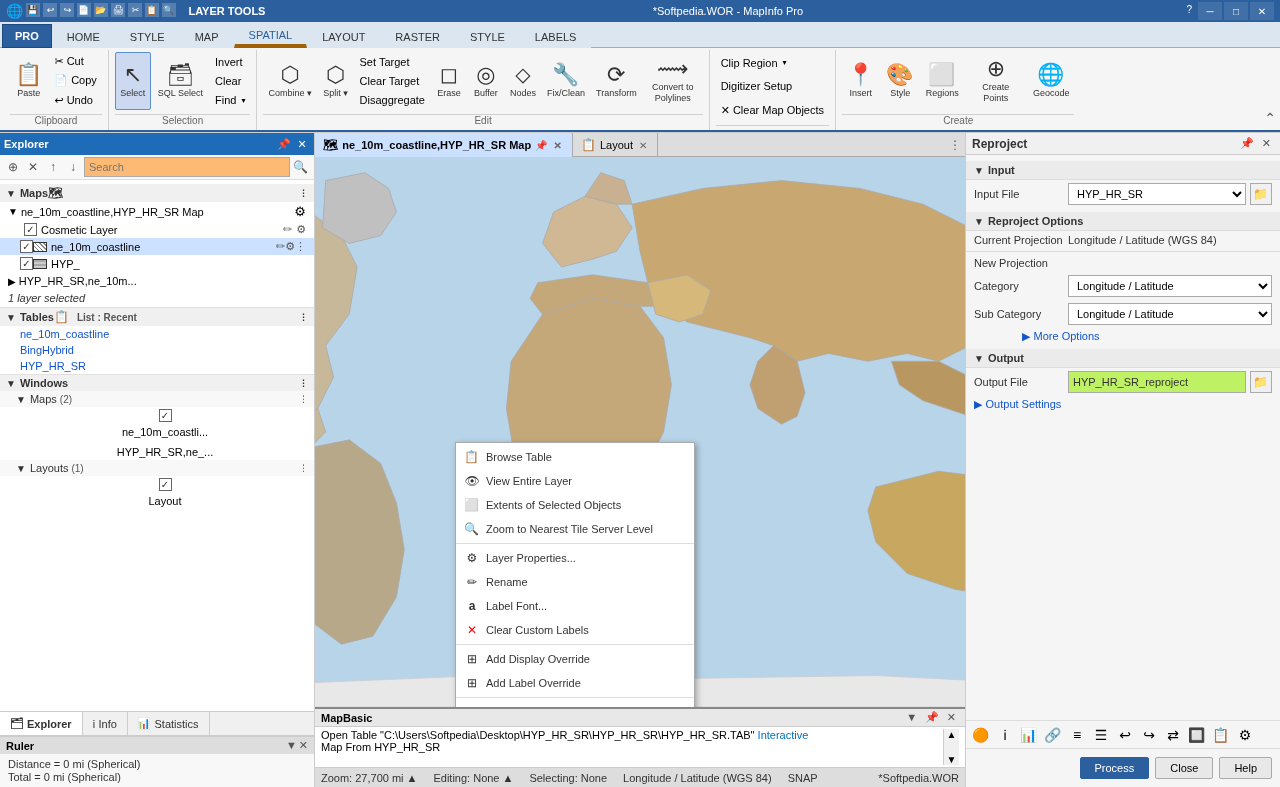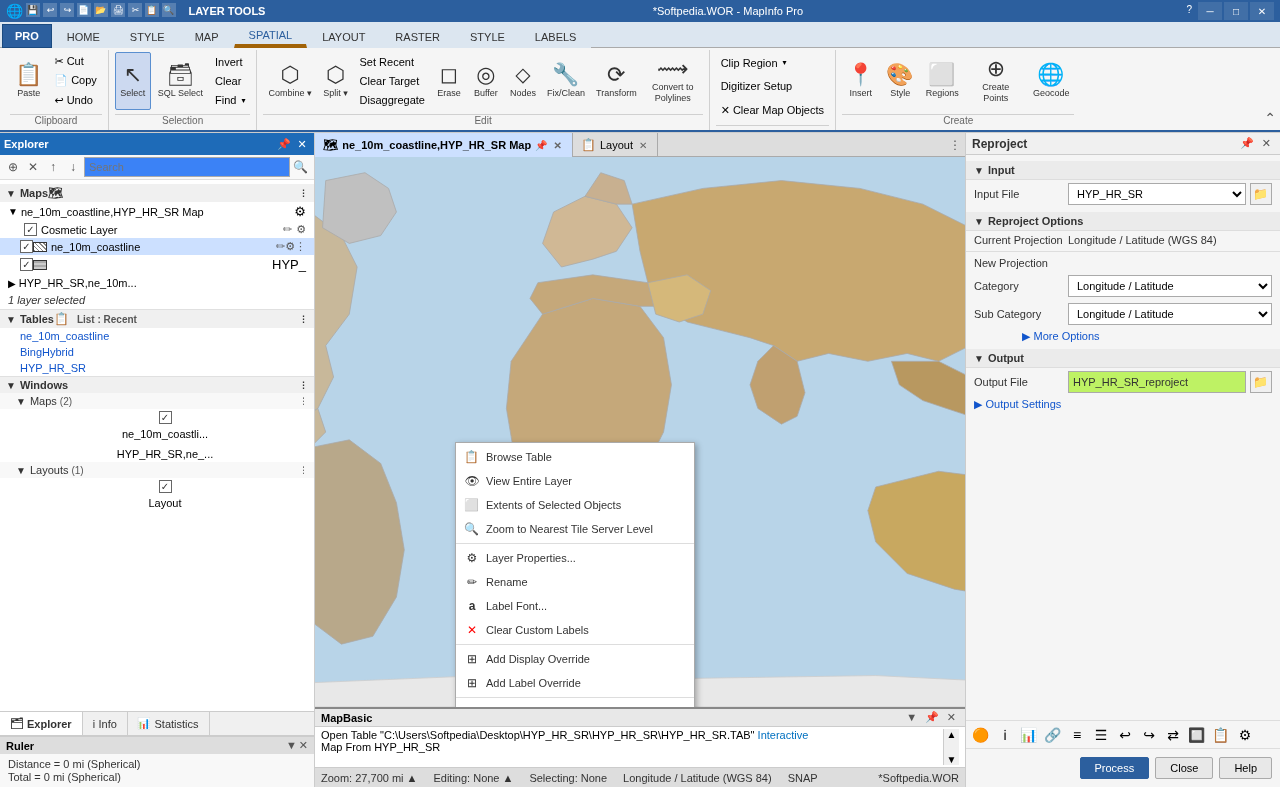--- a/index.html
+++ b/index.html
@@ -39,21 +39,21 @@
 
     
     .left-panel { width: 315px; display: flex; flex-direction: column; background: white; border-right: 1px solid #ccc; }
     .panel-header { background: #1e6bb8; color: white; height: 22px; display: flex; align-items: center; justify-content: space-between; padding: 0 4px; }
     .panel-header-title { font-weight: bold; font-size: 11px; }
     .panel-header-icons { display: flex; gap: 2px; }
     .ph-icon { width: 16px; height: 16px; display: flex; align-items: center; justify-content: center; color: white; cursor: pointer; font-size: 11px; }
 
     .explorer-toolbar { display: flex; align-items: center; padding: 2px 4px; gap: 2px; border-bottom: 1px solid #ddd; background: #f8f8f8; }
     .explorer-tool-btn { width: 18px; height: 18px; display: flex; align-items: center; justify-content: center; cursor: pointer; border: 1px solid transparent; color: #555; font-size: 12px; }
-    .search-box { flex: 1; height: 20px; border: 1px solid #aaa; padding: 0 4px; font-size: 11px; background: #3b82f6; }
+    .search-box { flex: 1; height: 20px; border: 1px solid #aaa; padding: 0 4px; font-size: 11px; background: #fdba74; }
 
     .explorer-content { flex: 1; overflow-y: auto; padding: 4px 0; }
     .section-header { display: flex; align-items: center; padding: 2px 6px; background: #f0f0f0; cursor: pointer; font-weight: bold; color: #333; }
     .section-arrow { margin-right: 4px; font-size: 10px; }
     .section-icon { margin-right: 4px; font-size: 12px; }
 
     .map-layer-item { display: flex; align-items: center; padding: 2px 8px 2px 20px; cursor: pointer; }
     .map-layer-item.selected { background: #cce0ff; }
 
     .cosmetic-layer { padding: 2px 8px 2px 24px; display: flex; align-items: center; gap: 4px; cursor: pointer; }
@@ -233,21 +233,21 @@
       <div class="ribbon-group-content" style="gap:1px; flex-wrap:wrap; max-height:58px; align-content:flex-start;">
         <div class="ribbon-btn" style="height:58px; min-width:44px;">
           <div class="ribbon-btn-icon">⬡</div>
           <div class="ribbon-btn-label">Combine ▾</div>
         </div>
         <div class="ribbon-btn" style="height:58px; min-width:36px;">
           <div class="ribbon-btn-icon">⬡</div>
           <div class="ribbon-btn-label">Split ▾</div>
         </div>
         <div class="ribbon-small-stack">
-          <div class="ribbon-btn-small">Set Recent</div>
+          <div class="ribbon-btn-small">Set Target</div>
           <div class="ribbon-btn-small">Clear Target</div>
           <div class="ribbon-btn-small">Disaggregate</div>
         </div>
         <div class="ribbon-btn" style="height:58px; min-width:36px;">
           <div class="ribbon-btn-icon">◻</div>
           <div class="ribbon-btn-label">Erase</div>
         </div>
         <div class="ribbon-btn" style="height:58px; min-width:36px;">
           <div class="ribbon-btn-icon">◎</div>
           <div class="ribbon-btn-label">Buffer</div>
@@ -360,21 +360,21 @@
         <div style="width:14px; height:10px; border:1px solid #333; background:repeating-linear-gradient(45deg,#888 0,#888 1px,white 1px,white 3px); margin-right:4px; flex-shrink:0;"></div>
         <span style="flex:1; font-size:11px;">ne_10m_coastline</span>
         <span style="font-size:11px; cursor:pointer; color:#555;">✏</span>
         <span style="font-size:11px; cursor:pointer; color:#555;">⚙</span>
         <span style="font-size:11px; cursor:pointer; color:#555;">⋮</span>
       </div>
 
       <div class="map-layer-item" style="padding-left:20px;">
         <div class="chk checked"></div>
         <div style="width:14px; height:10px; border:1px solid #333; background: repeating-linear-gradient(0deg,#ccc 0,#ccc 2px,#aaa 2px,#aaa 4px); margin-right:4px; flex-shrink:0;"></div>
-        <span style="flex:1; font-size:13px;text-align:right;">HYP_</span>
+        <span style="flex:1; font-size:11px;">HYP_</span>
       </div>
 
       <div class="map-layer-item" style="padding-left:8px; padding-top:3px;">
         <span style="font-size:10px; margin-right:3px;">▶</span>
         <span style="font-size:11px; flex:1;">HYP_HR_SR,ne_10m...</span>
       </div>
 
       <div class="layer-selected-info">
         <span>1 layer selected</span>
       </div>

